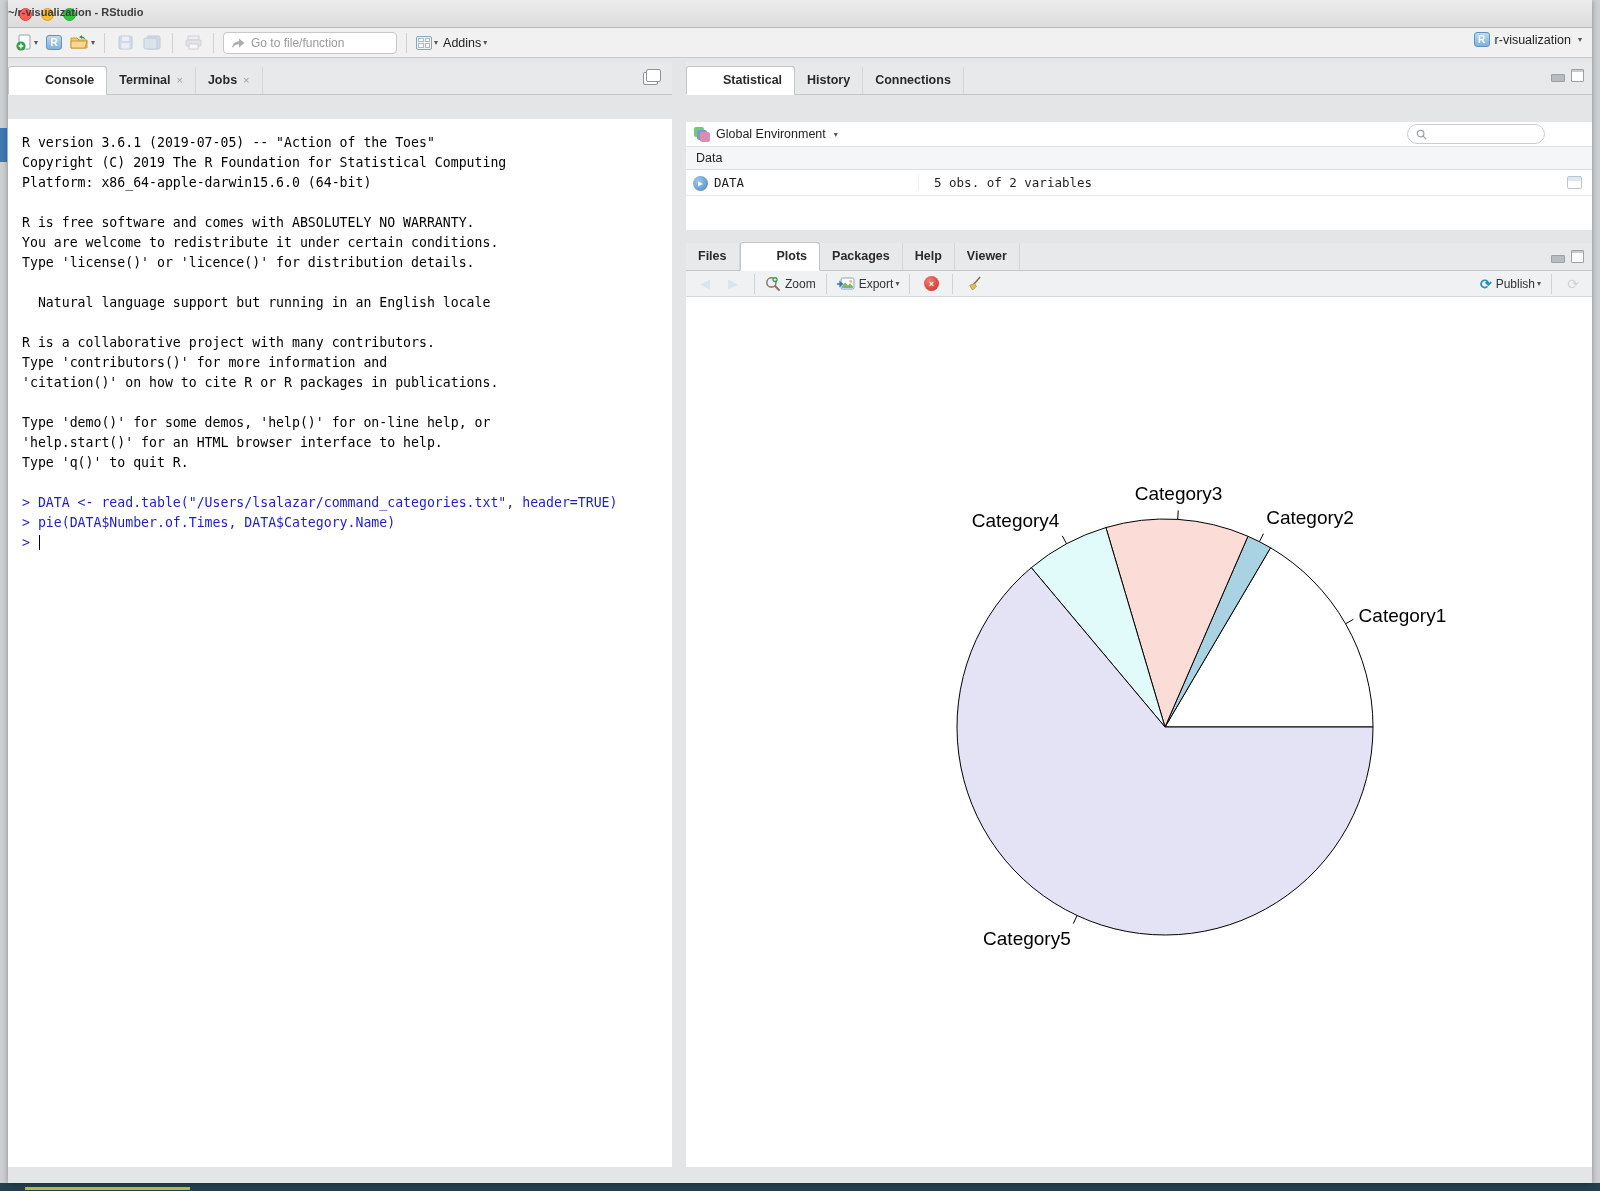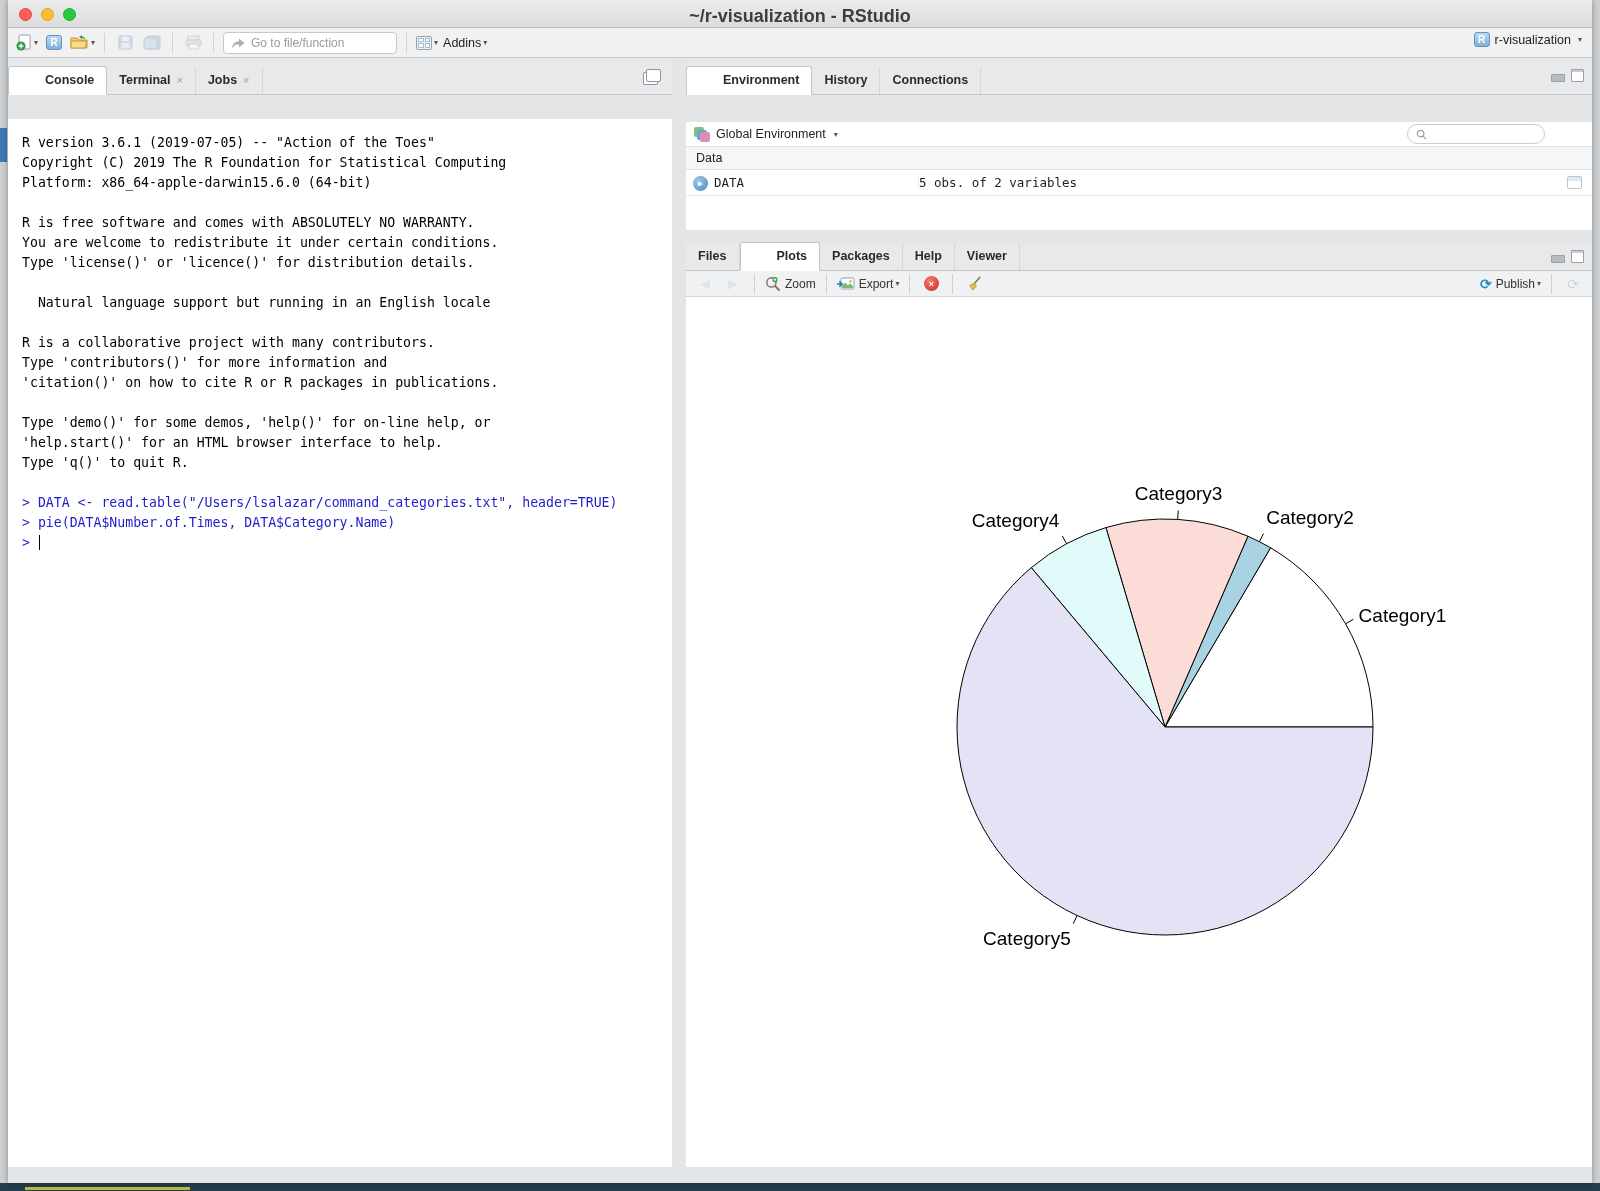--- a/index.html
+++ b/index.html
@@ -3,21 +3,21 @@
 <meta charset="utf-8">
 <style>
   * { margin:0; padding:0; box-sizing:border-box; }
   html,body { width:1600px; height:1191px; overflow:hidden; }
   body { position:relative; background:#c7cacd; font-family:"Liberation Sans", sans-serif; color:#1f1f1f; }
 
   
   .window { position:absolute; left:8px; top:0; width:1584px; height:1183px; background:#e3e5e7; box-shadow:0 0 6px rgba(0,0,0,.35); }
   .titlebar { position:absolute; left:0; top:0; width:100%; height:28px;
               background:linear-gradient(#ececec,#dcdcdc); border-bottom:1px solid #b9b9b9; }
-  .title-text { position:absolute; left:0; right:0; top:6px; text-align:center; font-size:18px; font-weight:600; color:#3e3e3e; }
+  .title-text { position:absolute; left:0; right:0; top:6px; text-align:left; font-size:11px; font-weight:600; color:#3e3e3e; }
   .traffic { position:absolute; top:8px; width:13px; height:13px; border-radius:50%; }
   .t-red   { left:11px;  background:#ff5f57; border:1px solid #e0443e; }
   .t-yellow{ left:33px;  background:#febc2e; border:1px solid #dea123; }
   .t-green { left:55px;  background:#28c840; border:1px solid #1dad2b; }
 
   .main-toolbar { position:absolute; left:0; top:28px; width:100%; height:30px; background:#f1f1f1;
                   border-bottom:1px solid #c9c9c9; display:flex; align-items:center; padding:0 8px; gap:5px; }
   .tb-sep { width:1px; height:20px; background:#d2d2d2; margin:0 4px; }
   .icon-btn { display:inline-flex; align-items:center; justify-content:center; height:24px; min-width:22px; border-radius:3px; }
   .caret { font-size:8px; color:#555; margin-left:2px; }
@@ -65,21 +65,21 @@
   #env-pane { left:678px; top:62px; width:906px; height:168px; }
   #env-pane .tabbar { height:33px; }
   #env-toolbar { top:33px; height:27px;margin-top:40px; }
   #env-scope { position:absolute; top:60px; left:0; right:0; height:25px; background:#fff; border-bottom:1px solid #e0e3e5;
                display:flex; align-items:center; padding:6px 8px; gap:6px; font-size:12.5px; }
   #env-sec-header { position:absolute; top:85px; left:0; right:0; height:23px; background:#f4f6f7; border-bottom:1px solid #dfe2e4;
                     display:flex; align-items:center; padding:0 10px; font-size:12.5px; color:#222; }
   #env-row { position:absolute; top:108px; left:0; right:0; height:26px; background:#fff; border-bottom:1px solid #e7eaec;
              display:flex; align-items:center; font-family:"DejaVu Sans Mono", monospace; font-size:12.5px; }
   #env-row .obj-name { width:232px; padding-left:28px; position:relative; }
-  #env-row .obj-desc { border-left:1px solid #eceff1; padding-left:0; flex:1; }
+  #env-row .obj-desc { border-left:1px solid #eceff1; padding-left:15px; flex:1; }
   #env-rest { position:absolute; top:134px; bottom:0; left:0; right:0; background:#fff; }
   .play-circle { position:absolute; left:7px; top:1px; width:15px; height:15px; border-radius:50%;
                  background:radial-gradient(circle at 35% 35%, #9fc8e8, #4b85c0); color:#fff; font-size:8px;
                  display:flex; align-items:center; justify-content:center; }
   .search-box { display:flex; align-items:center; gap:4px; background:#fff; border:1px solid #c9cdd1; border-radius:10px;
                 height:20px; padding:0 8px; }
   .env-stack { width:16px; height:15px; position:relative; }
   .env-stack i { position:absolute; width:10px; height:10px; border-radius:2px; }
   .env-stack .s1 { left:0; top:0; background:#7cc47c; }
   .env-stack .s2 { left:3px; top:3px; background:#6f9fd8; }
@@ -214,21 +214,21 @@
       <div class="minmax">
           <span class="panes-restore"></span>
         </div>
     </div>
     <div class="white-body" id="console-body"><div class="cline out">R version 3.6.1 (2019-07-05) -- "Action of the Toes"</div><div class="cline out">Copyright (C) 2019 The R Foundation for Statistical Computing</div><div class="cline out">Platform: x86_64-apple-darwin15.6.0 (64-bit)</div><div class="cline out">&nbsp;</div><div class="cline out">R is free software and comes with ABSOLUTELY NO WARRANTY.</div><div class="cline out">You are welcome to redistribute it under certain conditions.</div><div class="cline out">Type 'license()' or 'licence()' for distribution details.</div><div class="cline out">&nbsp;</div><div class="cline out">  Natural language support but running in an English locale</div><div class="cline out">&nbsp;</div><div class="cline out">R is a collaborative project with many contributors.</div><div class="cline out">Type 'contributors()' for more information and</div><div class="cline out">'citation()' on how to cite R or R packages in publications.</div><div class="cline out">&nbsp;</div><div class="cline out">Type 'demo()' for some demos, 'help()' for on-line help, or</div><div class="cline out">'help.start()' for an HTML browser interface to help.</div><div class="cline out">Type 'q()' to quit R.</div><div class="cline out">&nbsp;</div><div class="cline cmd">&gt; DATA &lt;- read.table("/Users/lsalazar/command_categories.txt", header=TRUE)</div><div class="cline cmd">&gt; pie(DATA$Number.of.Times, DATA$Category.Name)</div><div class="cline cmd">&gt; <span class="cursor-bar"></span></div></div>
   </div>
 
   <div class="pane" id="env-pane">
     <div class="tabbar">
       <div class="tab active">
-        <span>Environment</span>
+        <span>Statistical</span>
       </div>
       <div class="tab">
         <span>History</span>
       </div>
       <div class="tab">
         <span>Connections</span>
       </div>
       <div class="minmax">
         <span class="mm-min"></span>
         <span class="mm-max"></span>

